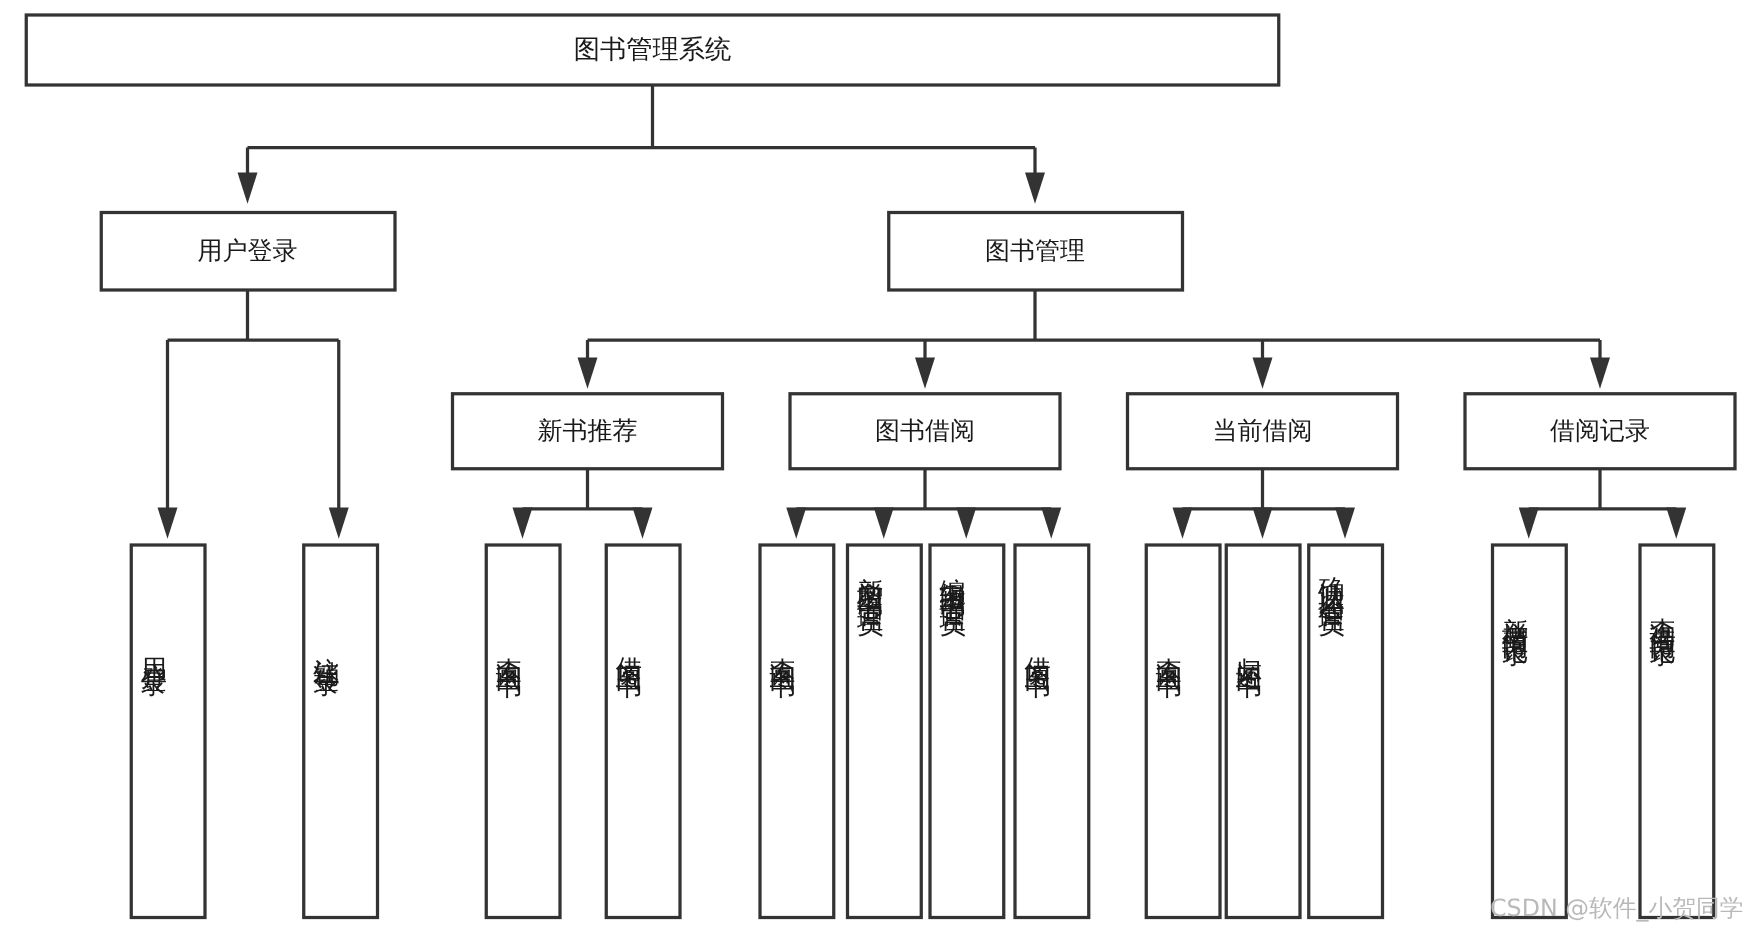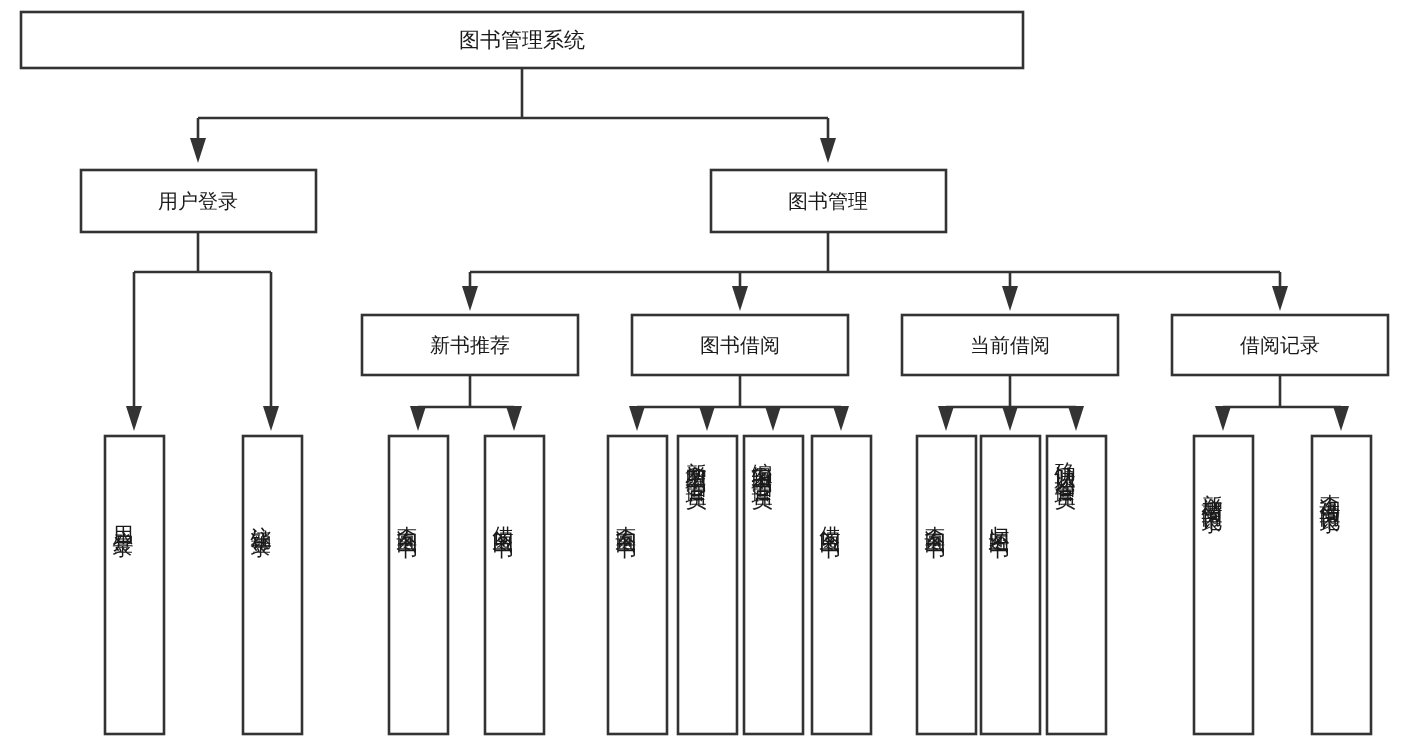--- a/index.html
+++ b/index.html
@@ -218,14 +218,15 @@
   <div class="leaf-label" style="left:751px; top:445px; height:285px;">编辑图书（管理员）</div>
   <div class="leaf-label" style="left:819px; top:509px; height:220px;">借阅图书</div>
 
   <div class="leaf-label" style="left:924px; top:509px; height:220px;">查询图书</div>
   <div class="leaf-label" style="left:988px; top:509px; height:220px;">归还图书</div>
   <div class="leaf-label" style="left:1054px; top:445px; height:285px;">确认归还（管理员）</div>
 
   <div class="leaf-label" style="left:1201px; top:477px; height:255px;">新增借阅记录</div>
   <div class="leaf-label" style="left:1319px; top:477px; height:255px;">查询借阅记录</div>
 
+  <div class="watermark" style="left:1192px; top:714px;">CSDN @软件_小贺同学</div>
 
 </div>
 
 </body></html>

